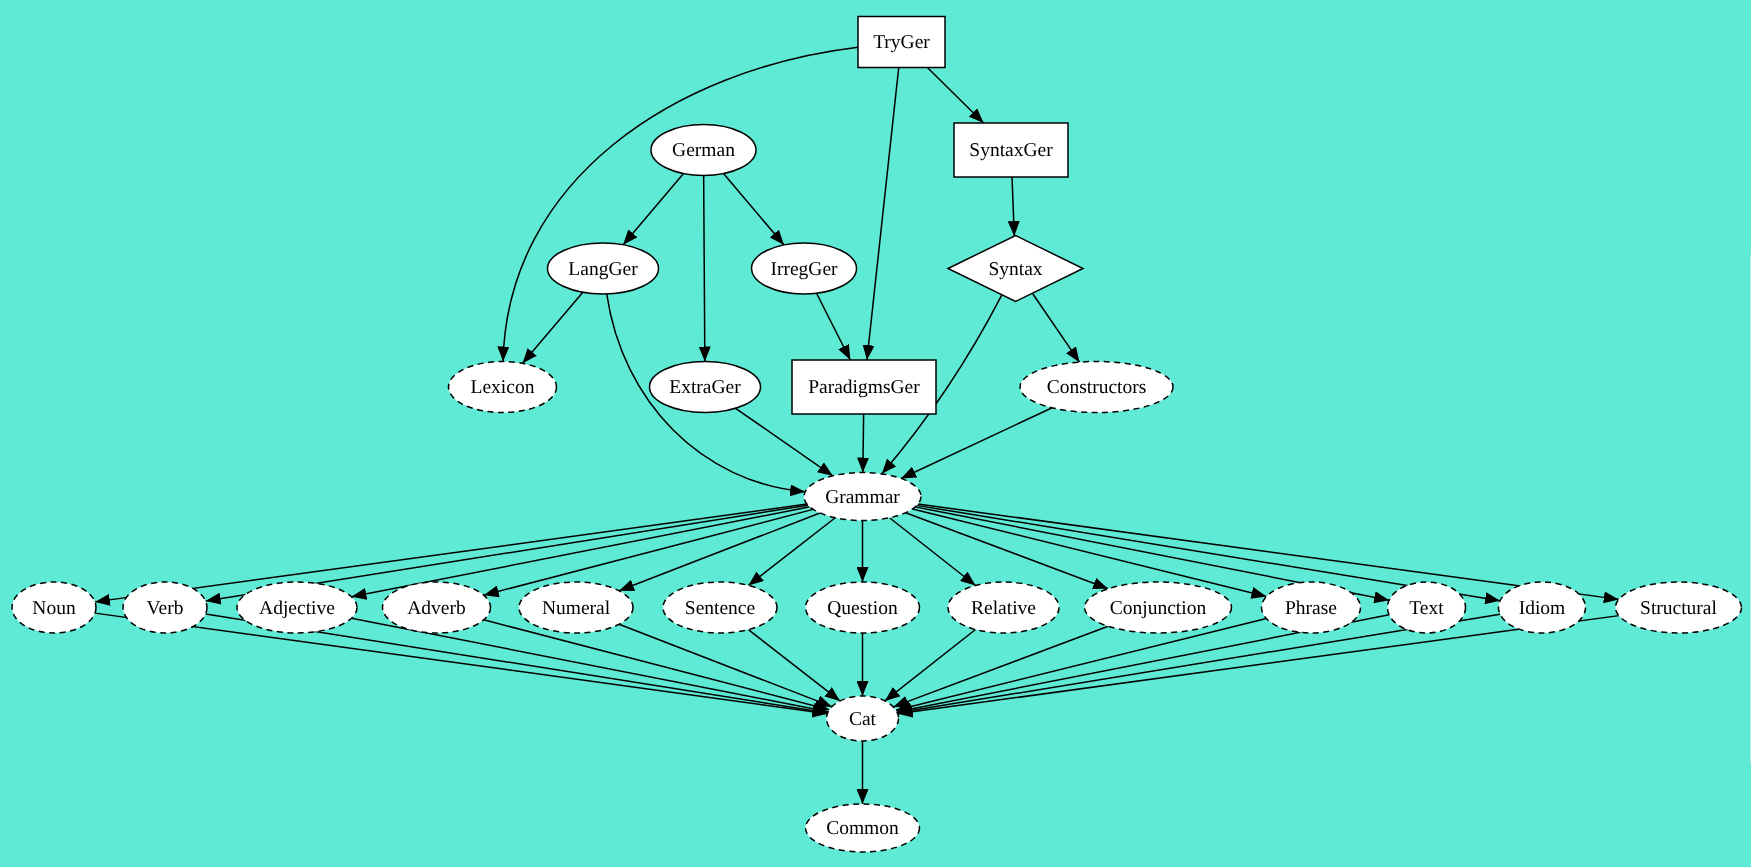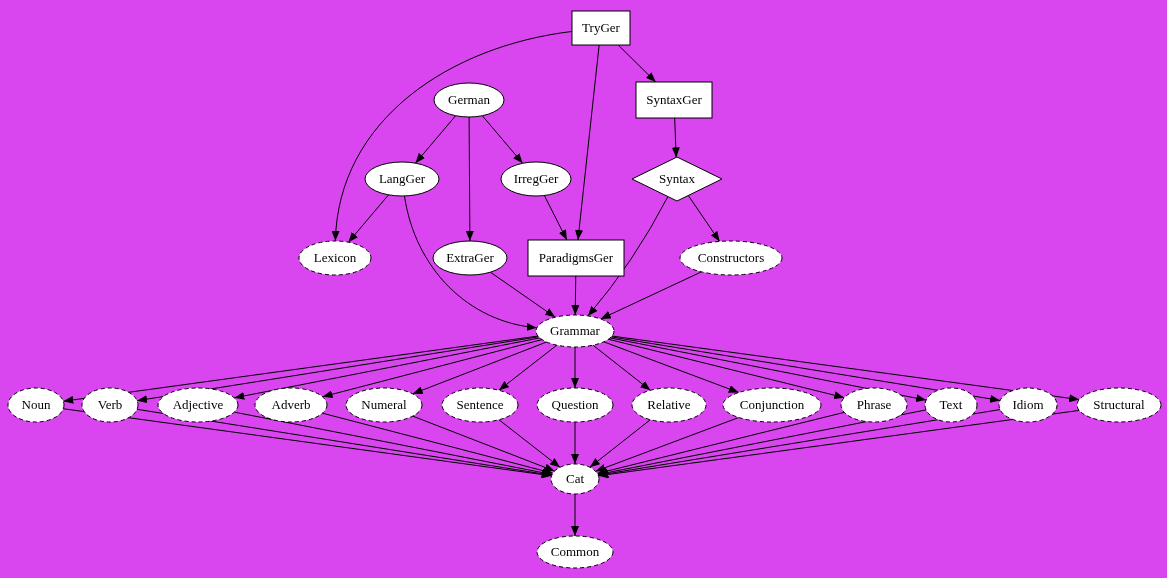--- a/index.html
+++ b/index.html
@@ -3,21 +3,21 @@
 <meta charset="utf-8">
 <style>
   html, body {
     margin: 0;
     padding: 0;
     background: #ffffff;
   }
   .canvas {
     width: 1167px;
     height: 578px;
-    background: #d946ef;
+    background: #5eead4;
     position: relative;
     overflow: hidden;
   }
   svg text {
     font-family: "Liberation Serif", "DejaVu Serif", serif;
     font-size: 13px;
     fill: #000000;
   }
 </style>
 </head>

